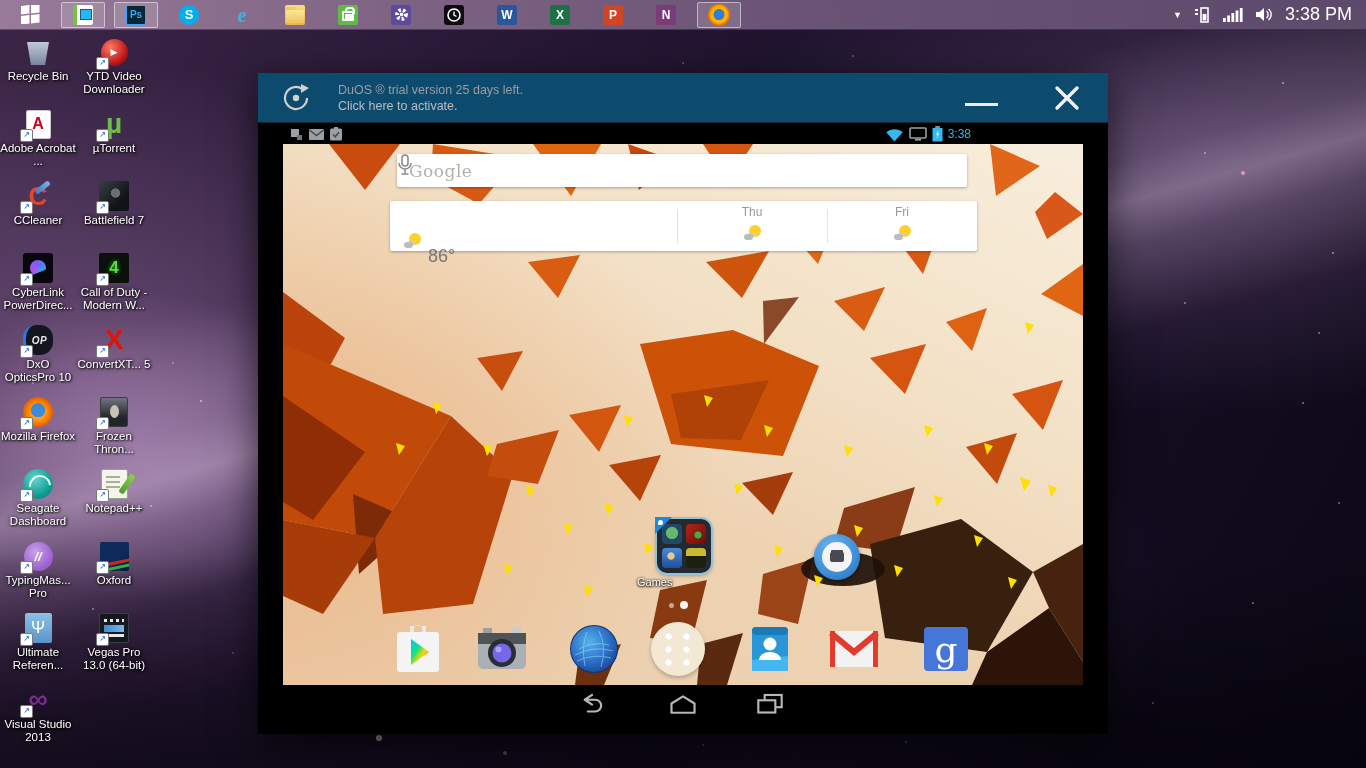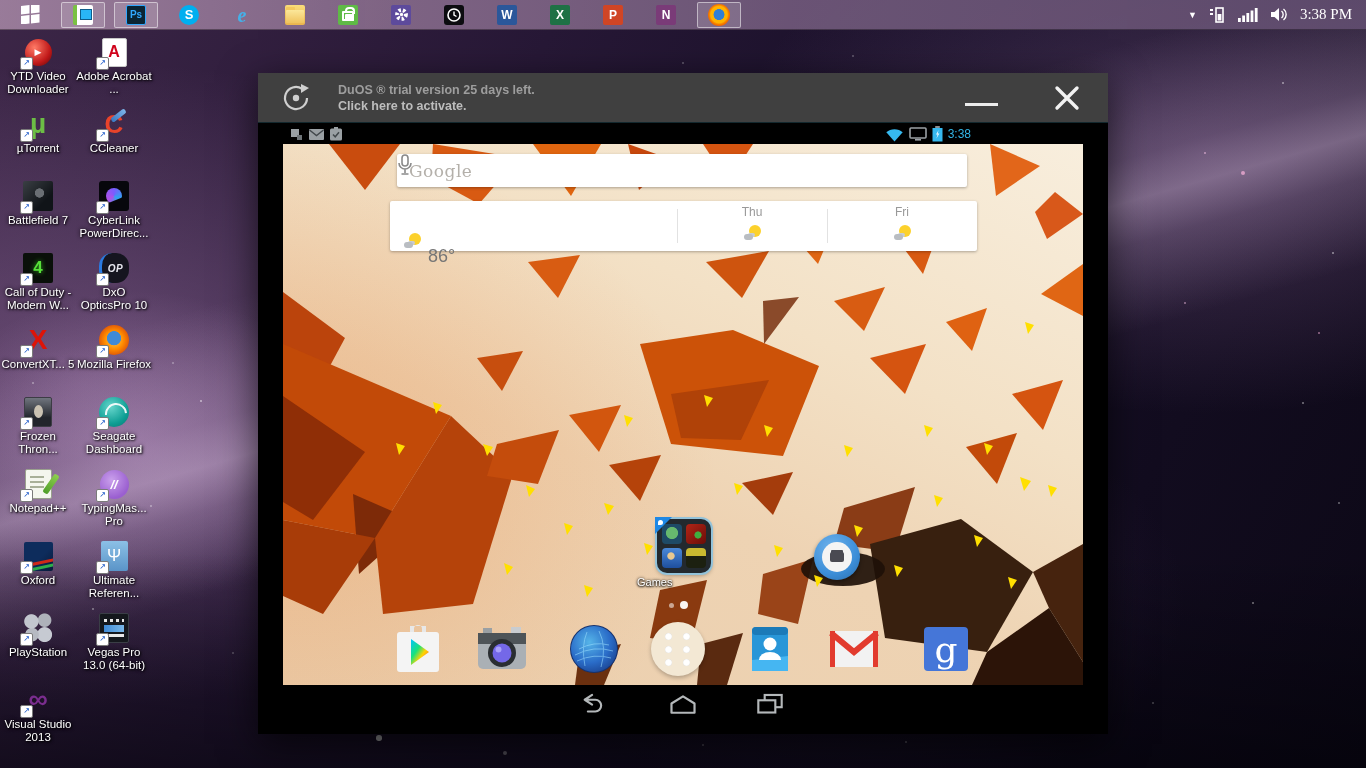--- a/index.html
+++ b/index.html
@@ -43,21 +43,21 @@
     box-shadow:inset 0 0 0 2px #fff,inset 3px 3px 0 0 #5fba46;}
   .t-store::before{content:"";position:absolute;left:7px;top:2px;width:6px;height:5px;border:2px solid #fff;border-bottom:none;border-radius:4px 4px 0 0;}
   .t-gear{background:#5d4a9c;}
   .t-clock{background:#0c0c10;border-radius:3px;}
   .t-word{background:#2b579a;}.t-excel{background:#1e7145;}.t-ppt{background:#d04525;}.t-onenote{background:#7a3b78;}
   .t-duos{background:#fff;position:relative;border-left:4px solid #7ac143;border-radius:2px;}
   .t-duos::after{content:"";position:absolute;left:3px;top:4px;width:10px;height:9px;background:#29b6f6;border:1px solid #0d5e8c;}
   .t-firefox{width:22px;height:22px;border-radius:50%;
     background:radial-gradient(circle at 50% 48%,#2f7fd6 0 33%,#ffb300 36% 52%,#f57c00 62%,#e65100 80%,#b23a05);}
   .tray{margin-left:auto;display:flex;align-items:center;gap:12px;padding-right:14px;color:#fff;}
-  .tray-time{font-size:15px;color:#fff;font-family:Liberation Serif, serif;}
+  .tray-time{font-size:18px;color:#fff;}
   .chev{font-size:9px;color:#fff;}
   
   .dgrid{position:absolute;left:0;top:36px;display:grid;grid-template-columns:76px 76px;grid-auto-rows:72px;justify-items:center;z-index:5;}
   .dcell{width:76px;display:flex;flex-direction:column;align-items:center;cursor:default;}
   .dlabel{margin-top:2px;max-width:78px;color:#fff;font-size:11.5px;line-height:1.12;text-align:center;
     text-shadow:1px 1px 2px #000,0 0 4px rgba(0,0,0,.95);}
   .dicon{width:34px;height:32px;position:relative;display:flex;align-items:center;justify-content:center;}
   .shortcut::before{content:"\2197";position:absolute;left:-1px;bottom:-2px;width:11px;height:11px;background:#fff;border:1px solid #7a7a7a;
     border-radius:2px;color:#1a58c8;font-size:8px;line-height:10px;text-align:center;z-index:3;}
   .gl{position:relative;z-index:2;}
@@ -91,21 +91,21 @@
       radial-gradient(circle at 28% 28%,#c2c6ce 0 22%,transparent 25%),
       radial-gradient(circle at 72% 24%,#aeb2ba 0 20%,transparent 23%),
       radial-gradient(circle at 30% 72%,#b6bac2 0 21%,transparent 24%),
       radial-gradient(circle at 72% 72%,#c6cad2 0 23%,transparent 26%);}
   .i-vegas{width:30px;height:30px;border-radius:2px;background:#15181d;border:1px solid #3a3e46;position:relative;}
   .i-vegas::after{content:"";position:absolute;left:4px;top:5px;width:20px;height:3px;background:repeating-linear-gradient(90deg,#e8e8e8 0 3px,transparent 3px 6px);box-shadow:0 15px 0 0 #e8e8e8;}
   .i-vegas::before{content:"";position:absolute;left:4px;top:11px;width:20px;height:7px;background:linear-gradient(90deg,#3f8ad6,#7ab8e8);}
   .i-vs{color:#7a2d8e;font-size:27px;font-weight:bold;line-height:.8;}
   
   .duos{position:absolute;left:258px;top:73px;width:850px;height:661px;background:#000;z-index:20;box-shadow:0 10px 36px rgba(0,0,0,.65);}
-  .titlebar{position:absolute;left:0;top:0;width:100%;height:50px;background:#404040;border-bottom:1px solid #13282e;font-weight:bold;}
+  .titlebar{position:absolute;left:0;top:0;width:100%;height:50px;background:#0c4a6e;border-bottom:1px solid #13282e;}
   .rotatebtn{position:absolute;left:22px;top:9px;width:32px;height:32px;}
   .trial{position:absolute;left:80px;top:9px;font-size:12.5px;line-height:1.3;cursor:pointer;}
   .trial .l1{color:#9d9d9d;}
   .trial .l2{color:#bdbdbd;}
   .minbtn{position:absolute;right:110px;top:30px;width:33px;height:3px;background:#ececec;cursor:pointer;}
   .closebtn{position:absolute;right:26px;top:10px;width:30px;height:30px;cursor:pointer;}
   .screen{position:absolute;left:25px;top:51px;width:692px;height:598px;background:#000;}
   .statusbar{position:absolute;left:0;top:0;width:100%;height:20px;background:#000;}
   .sb-left{position:absolute;left:7px;top:3px;display:flex;gap:6px;align-items:center;}
   .sb-right{position:absolute;right:4px;top:2px;display:flex;gap:5px;align-items:center;}
@@ -250,20 +250,26 @@
       <svg width="18" height="15" viewBox="0 0 18 15">
         <polygon points="1,5 4.5,5 9,1 9,14 4.5,10 1,10" fill="#fff"></polygon>
         <path d="M11.5 4 a4.5 4.5 0 0 1 0 7 M13.5 2 a7 7 0 0 1 0 11" stroke="#fff" stroke-width="1.4" fill="none"></path>
       </svg>
       <span class="tray-time">3:38 PM</span>
     </div>
   </div>
 
   <div class="dgrid">
     <div class="dcell">
+        <div class="dicon">
+          <span class="i-recycle"></span>
+        </div>
+        <div class="dlabel">Recycle Bin</div>
+      </div>
+    <div class="dcell">
         <div class="dicon shortcut">
           <span class="i-ytd">
             <span class="gl">▶</span>
           </span>
         </div>
         <div class="dlabel">YTD Video Downloader</div>
       </div>
     <div class="dcell">
         <div class="dicon shortcut">
           <span class="i-adobe">A</span>
@@ -346,26 +352,20 @@
         <div class="dicon shortcut">
           <span class="i-oxford"></span>
         </div>
         <div class="dlabel">Oxford</div>
       </div>
     <div class="dcell">
         <div class="dicon shortcut">
           <span class="i-ult">Ψ</span>
         </div>
         <div class="dlabel">Ultimate Referen...</div>
-      </div>
-    <div class="dcell">
-        <div class="dicon shortcut">
-          <span class="i-ps4"></span>
-        </div>
-        <div class="dlabel">PlayStation</div>
       </div>
     <div class="dcell">
         <div class="dicon shortcut">
           <span class="i-vegas"></span>
         </div>
         <div class="dlabel">Vegas Pro 13.0 (64-bit)</div>
       </div>
     <div class="dcell">
         <div class="dicon shortcut">
           <span class="i-vs">∞</span>

